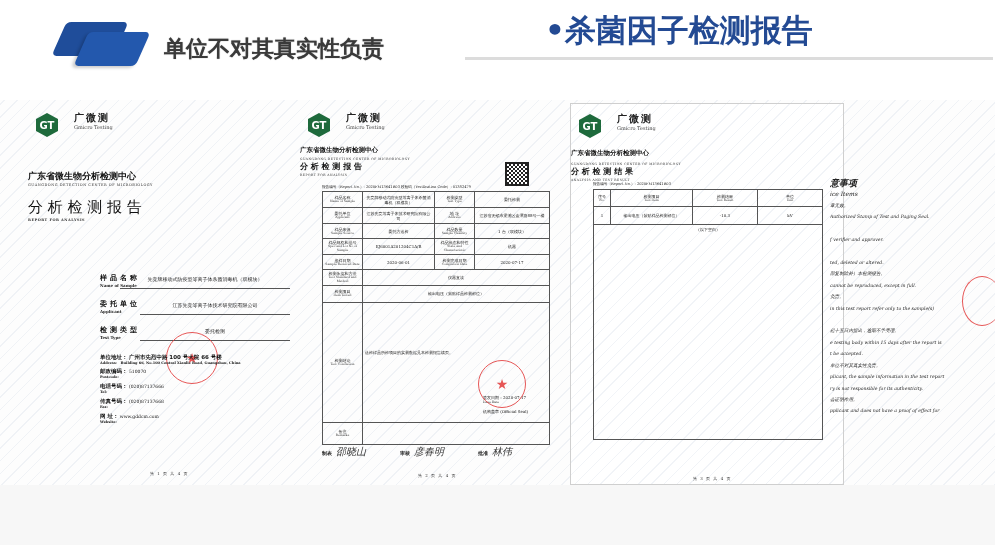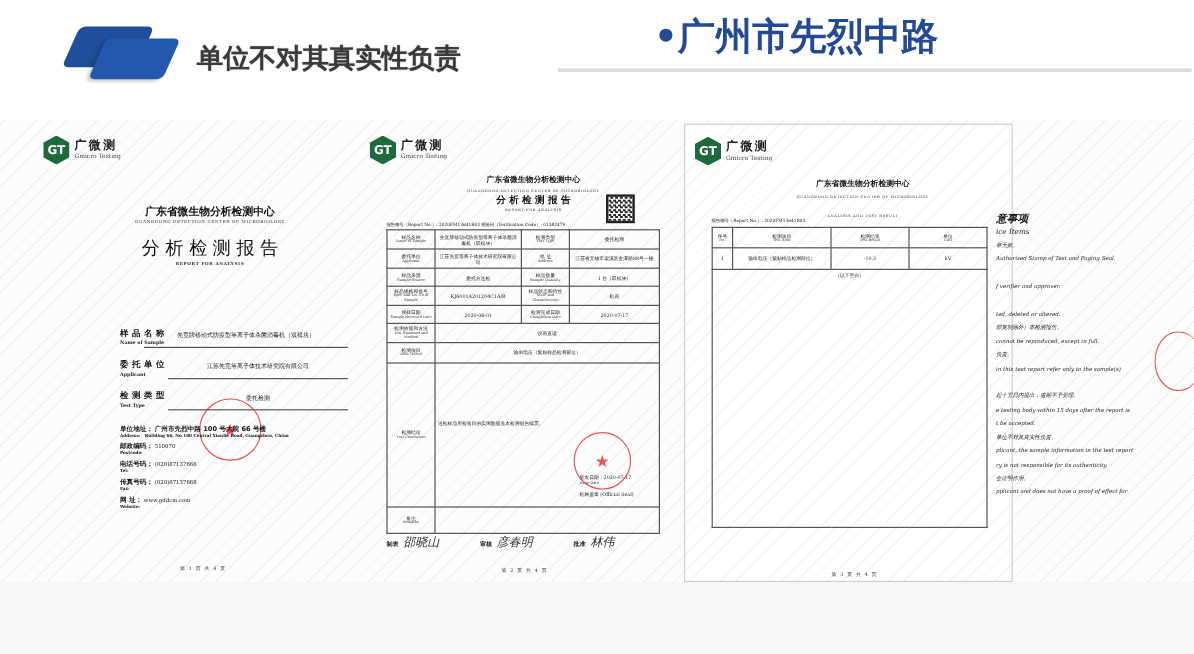--- a/index.html
+++ b/index.html
@@ -16,28 +16,28 @@
 
   
   .stage { position: absolute; left: 0; top: 100px; width: 995px; height: 385px; background-color: #fdfdfd;
     background-image: repeating-linear-gradient(-45deg, rgba(200,210,225,.25) 0 1px, transparent 1px 9px); }
   .bottom-band { position: absolute; left: 0; top: 485px; width: 995px; height: 60px; background: #f7f7f7; }
 
   .page { position: absolute; background: transparent; font-family: "DejaVu Serif", serif; }
   .page.framed { border: 1px solid #cfcfcf; background-color: #fff;
     background-image: repeating-linear-gradient(-45deg, rgba(200,210,225,.25) 0 1px, transparent 1px 9px); }
 
-  .brand { position: absolute; display: flex; align-items: center; gap: 4px; }
+  .brand { position: absolute; display: flex; gap: 16px; }
   .brand .hex { width: 22px; height: 24px; background: #1e6a3c; clip-path: polygon(50% 0,100% 25%,100% 75%,50% 100%,0 75%,0 25%);
     color: #fff; font-family: "DejaVu Sans", sans-serif; font-weight: bold; font-size: 10px; display: flex; align-items: center; justify-content: center; }
   .brand .bt { display: flex; flex-direction: column; line-height: 1; }
   .brand .cn { font-family: "DejaVu Sans", sans-serif; font-size: 10px; font-weight: bold; color: #222; letter-spacing: 2px; }
   .brand .en { font-size: 5px; color: #444; margin-top: 2px; }
 
-  .center { position: absolute; left: 12px; width: 100%; text-align: center; }
+  .center { position: absolute; left: 0; width: 100%; text-align: left; }
   .org-cn { font-family: "DejaVu Sans", sans-serif; font-weight: bold; color: #111; }
   .tiny { font-size: 3.5px; color: #333; letter-spacing: .5px; }
 
   
   .p1-field { position: absolute; left: 72px; width: 190px; }
   .p1-field .lab { font-family: "DejaVu Sans", sans-serif; font-weight: bold; font-size: 7px; letter-spacing: 3px; color: #111; }
   .p1-field .lab-en { font-size: 4px; font-weight: bold; color: #222; }
   .p1-field .val { position: absolute; left: 28px; right: 0; top: 3px; text-align: center; font-size: 5px; color: #222; border-bottom: 1px solid #555; padding-bottom: 6px; }
   .p1-contact { position: absolute; left: 72px; font-size: 4.5px; color: #111; }
   .p1-contact b { font-family: "DejaVu Sans", sans-serif; font-size: 5.5px; }
@@ -63,21 +63,21 @@
   .notes .ttl-en { font-size: 6px; line-height: 12px; }
 </style>
 </head>
 <body>
 
 <div class="hdr-logo">
   <div class="p1"></div>
   <div class="p2"></div>
 </div>
 <div class="hdr-company">单位不对其真实性负责</div>
-<div class="hdr-title">•广州市先烈中路</div>
+<div class="hdr-title">•杀菌因子检测报告</div>
 <div class="hdr-line"></div>
 
 <div class="stage"></div>
 <div class="bottom-band"></div>
 
 <div class="page" style="left:28px;top:100px;width:270px;height:385px;">
   <div class="brand" style="left:8px;top:13px;">
     <div class="hex">GT</div>
     <div class="bt">
       <span class="cn">广微测</span>
@@ -219,20 +219,21 @@
 <div class="page framed" style="left:570px;top:103px;width:274px;height:382px;">
   <div class="brand" style="left:8px;top:10px;">
     <div class="hex">GT</div>
     <div class="bt">
       <span class="cn">广微测</span>
       <span class="en">Gmicro Testing</span>
     </div>
   </div>
   <div class="center org-cn" style="top:45px;font-size:6.5px;">广东省微生物分析检测中心</div>
   <div class="center tiny" style="top:58px;font-size:3px;">GUANGDONG DETECTION CENTER OF MICROBIOLOGY</div>
+  <div class="center org-cn" style="top:62px;font-size:8px;">分 析 检 测 结 果</div>
   <div class="center tiny" style="top:74px;font-size:3px;">ANALYSIS AND TEST RESULT</div>
   <div class="meta-line" style="left:22px;top:78px;font-size:3.6px;">报告编号（Report No.）: 2020FM13641R03</div>
 
   <table class="rpt" style="left:22px;top:85px;width:230px;">
     <colgroup>
         <col style="width:17px">
         <col style="width:82px">
         <col style="width:65px">
         <col>
       </colgroup>

